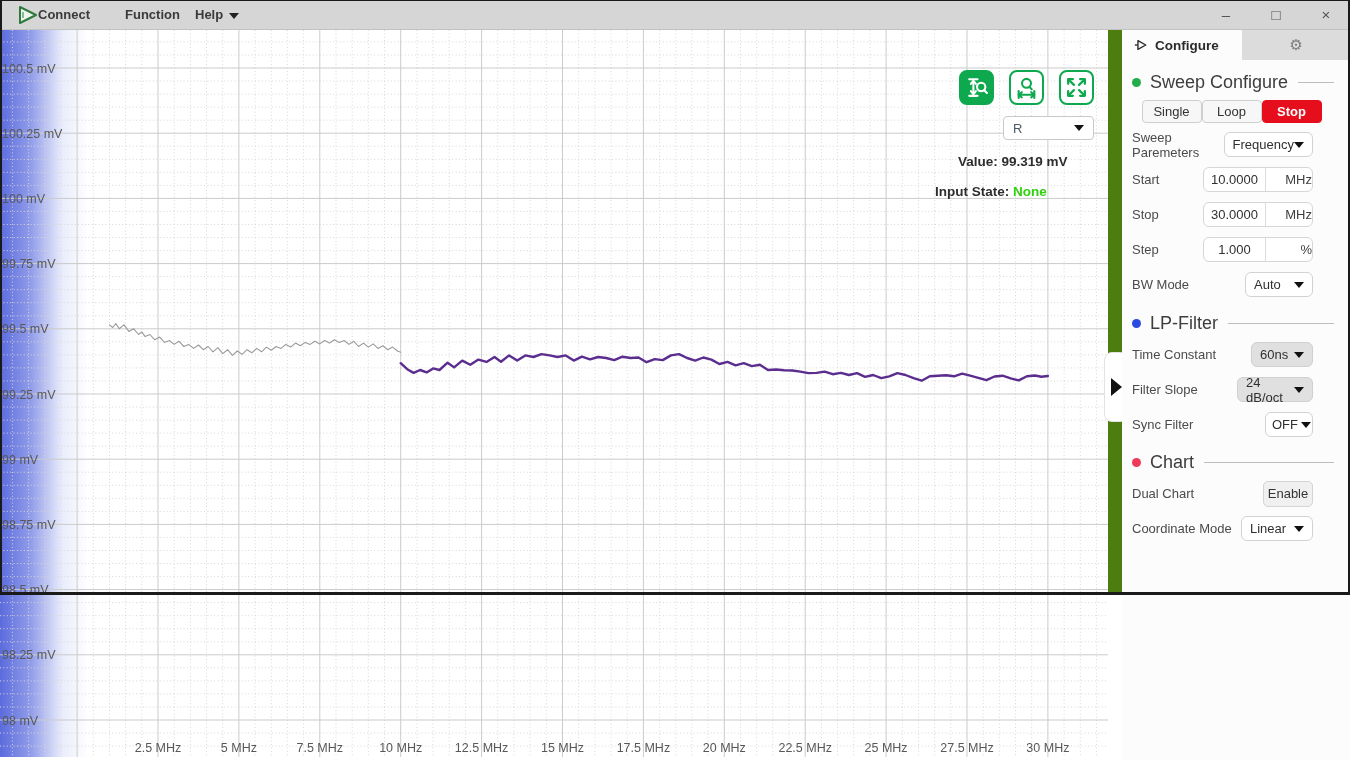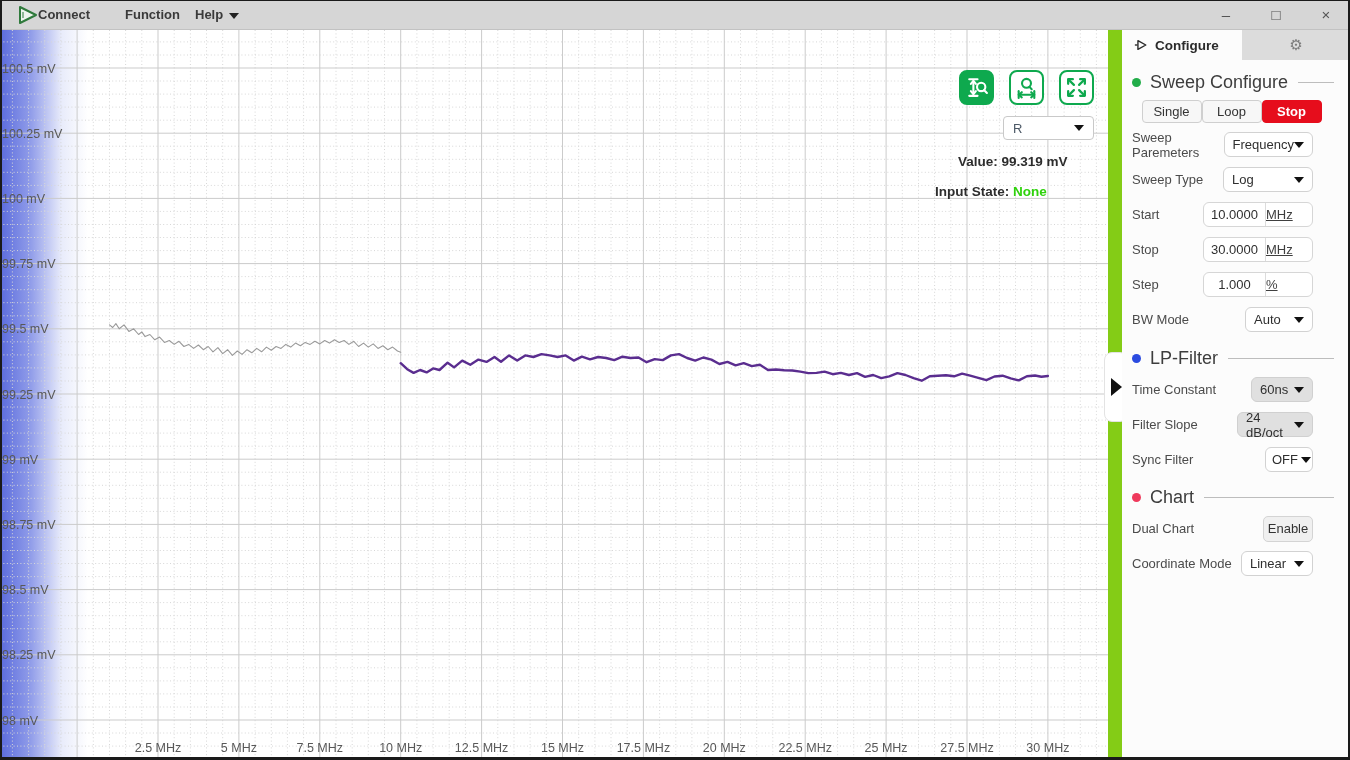--- a/index.html
+++ b/index.html
@@ -1,18 +1,18 @@
 <!DOCTYPE html>
 <html><head>
 <meta charset="utf-8">
 <style>
   * { margin:0; padding:0; box-sizing:border-box; }
   html,body { width:1350px; height:760px; overflow:hidden;
     font-family:"Liberation Sans", sans-serif; background:#fff; }
-  #window { position:relative; width:1350px; height:760px; background:#84cc16; }
+  #window { position:relative; width:1350px; height:595px; background:#4d7c0f; }
   #frame { position:absolute; inset:0; border:1px solid #1a1a1a; border-left-width:2px;
     border-right-width:2px; border-bottom-width:3px; pointer-events:none; z-index:99; }
 
   
   #titlebar { position:absolute; left:0; top:0; width:1350px; height:30px;
     background:#d6d6d6; border-bottom:1px solid #c2c2c2; z-index:10; }
   .menu-item { position:absolute; top:0; height:30px; line-height:30px;
     font-size:13px; font-weight:bold; color:#3a3a3a; cursor:default; }
   #logo { position:absolute; left:17px; top:4px; }
   .help-caret { display:inline-block; width:0; height:0; border-left:5px solid transparent;
@@ -76,22 +76,22 @@
 
   .dd { display:flex; align-items:center; height:25px; border:1px solid #d2d2d2; border-radius:6px;
     background:#fff; padding:0 8px; cursor:pointer; }
   .dd .val { flex:1; font-size:13px; color:#2f2f2f; }
   .dd-gray { background:#e0e0e0; border-color:#d0d0d0;border-radius:6px; }
 
   .split-input { display:flex; align-items:center; width:110px; height:25px; background:#fff;
     border:1px solid #d6d6d6; border-radius:6px; overflow:hidden; }
   .split-input input { width:61px; height:100%; border:none; outline:none; text-align:center;
     font-size:13px; color:#2f2f2f; font-family:"Liberation Sans", sans-serif; background:transparent; }
-  .split-input .unit { flex:1; text-align:left; font-size:13px; color:#3f3f3f;
-    border-left:1px solid #dcdcdc; line-height:23px;text-decoration:underline; }
+  .split-input .unit { flex:1; text-align:right; font-size:13px; color:#3f3f3f;
+    border-left:1px solid #dcdcdc; line-height:23px; }
   .split-gray { background:#e4e4e4; border-color:#dadada; }
   .split-gray .valtxt { width:61px; text-align:center; font-size:13px; color:#2f2f2f; }
   .split-gray .unit { border-left:none; }
 
   .enable-btn { width:50px; height:26px; background:#f0f0f0; border:1px solid #d4d4d4; border-radius:5px;
     font-size:13px; color:#333; display:flex; align-items:center; justify-content:center; cursor:pointer; }
 </style>
 </head>
 <body>
 
@@ -347,27 +347,20 @@
     </div>
 
     <div class="prow" style="margin-top:4px">
       <span class="plabel">Sweep Paremeters</span>
       <div class="dd" style="width:90px">
         <span class="val">Frequency</span>
         <span class="caret"></span>
       </div>
     </div>
 
-    <div class="prow">
-      <span class="plabel">Sweep Type</span>
-      <div class="dd" style="width:90px">
-        <span class="val">Log</span>
-        <span class="caret"></span>
-      </div>
-    </div>
 
     <div class="prow">
       <span class="plabel">Start</span>
       <div class="split-input">
         <input value="10.0000" style="">
         <span class="unit">MHz</span>
       </div>
     </div>
 
     <div class="prow">

